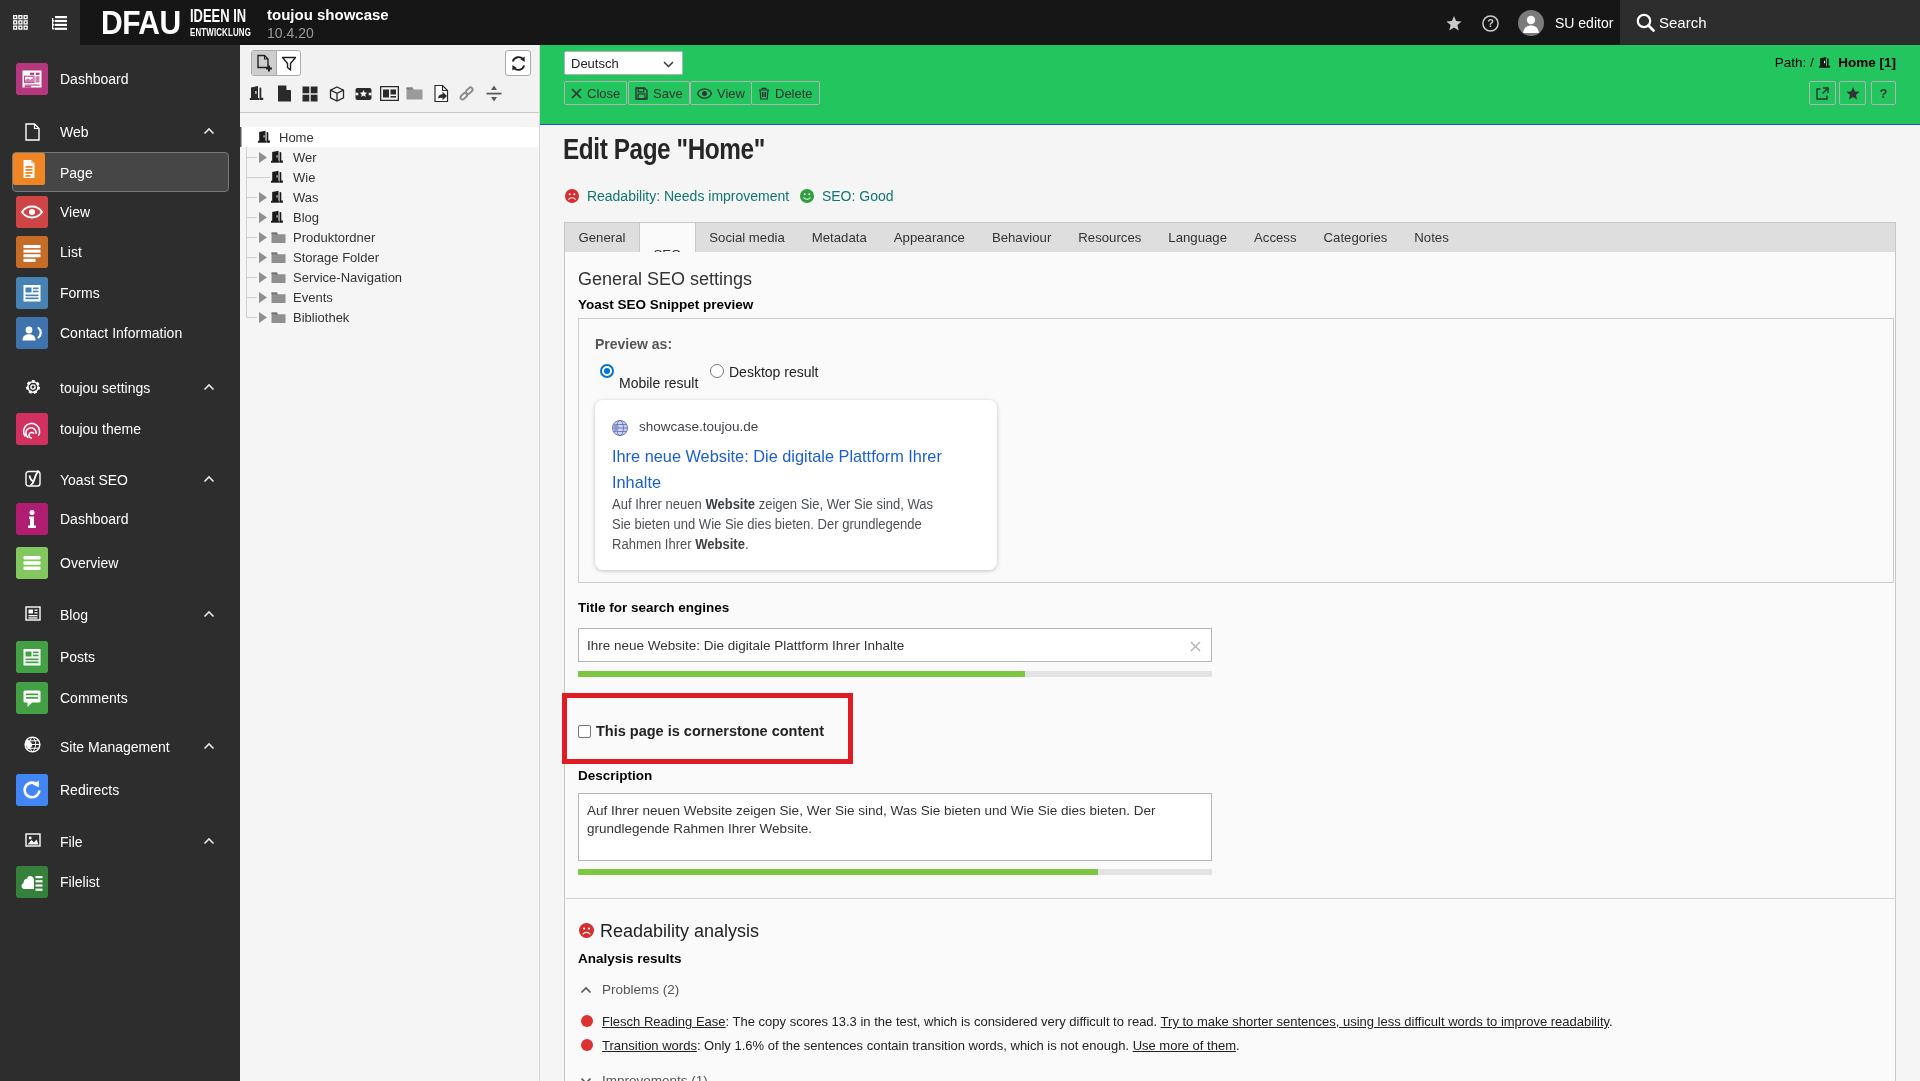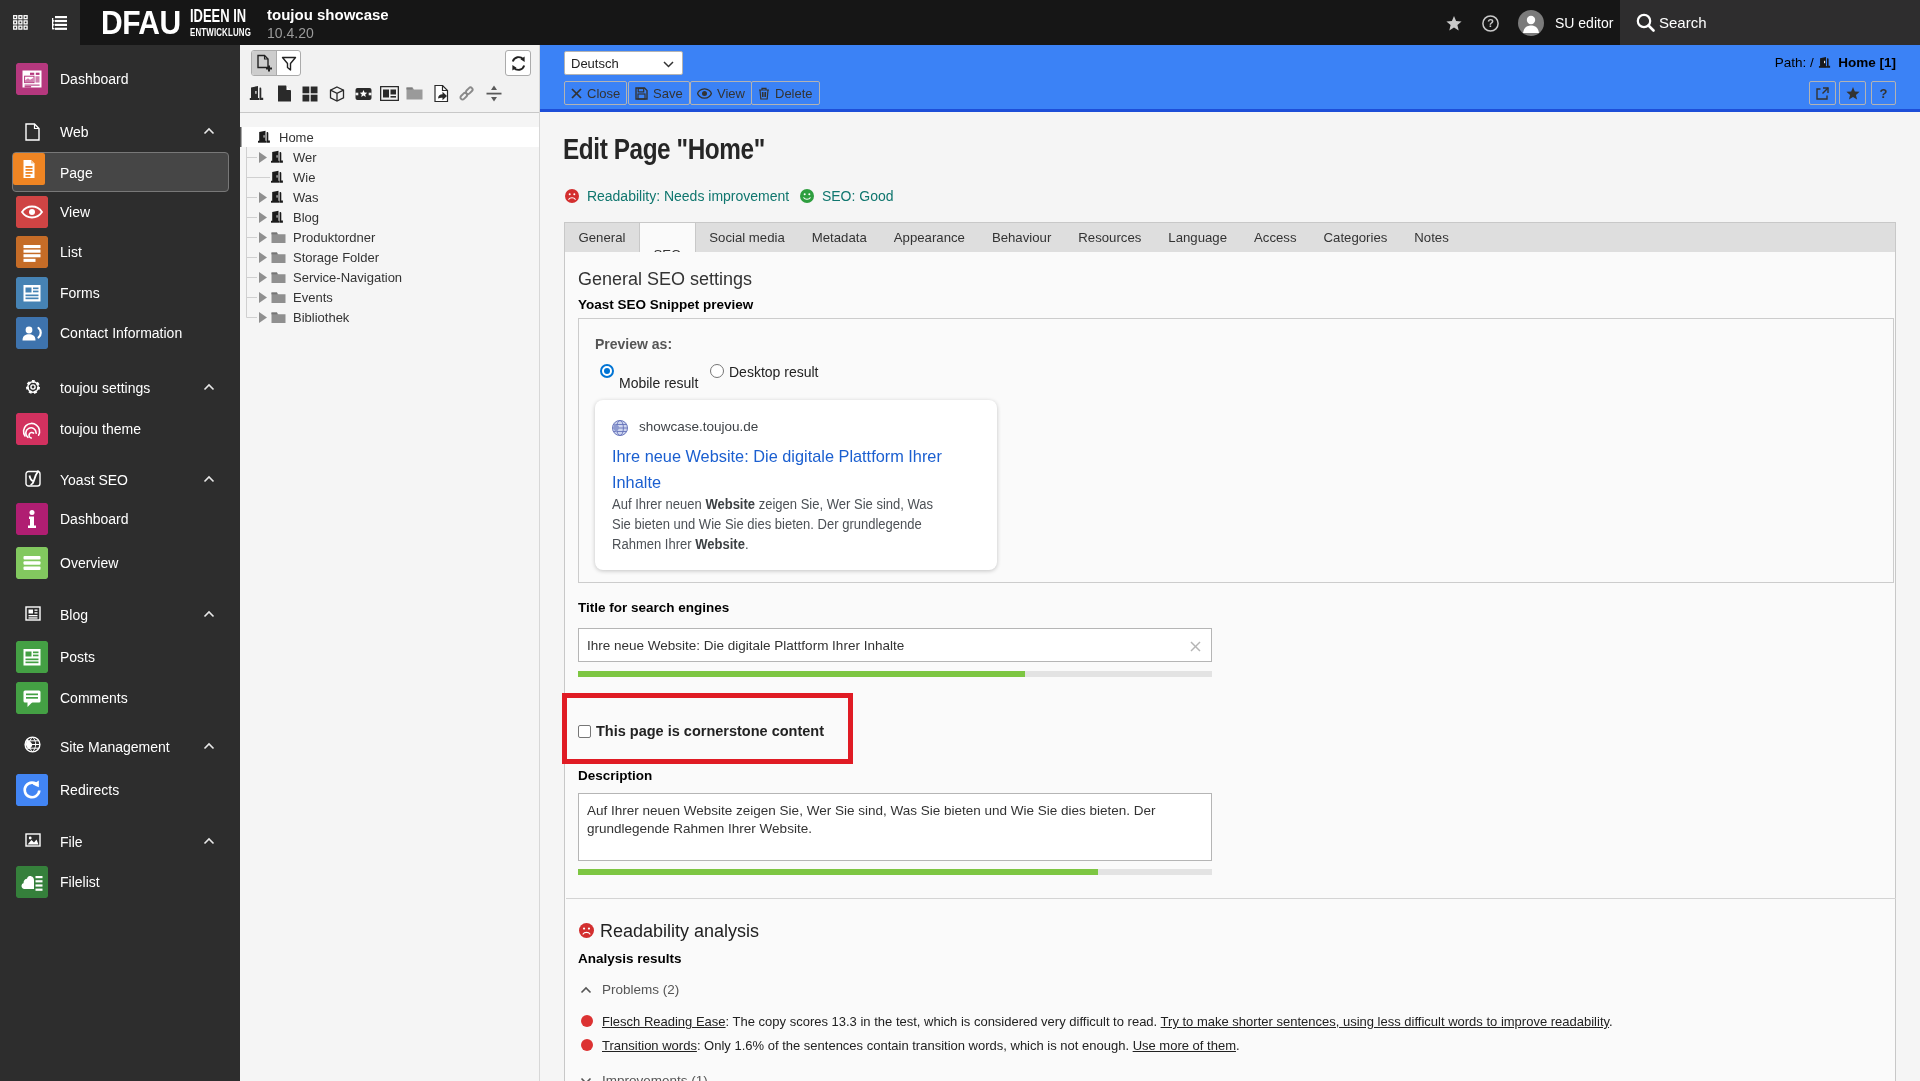--- a/index.html
+++ b/index.html
@@ -35,21 +35,21 @@
 .mm-sel .sq { left:3px; top:3px; }
 .mm-sel .lbl { position:absolute; left:47px; top:12px; }
 .chev { position:absolute; left:203px; top:4px; }
 
 
 #tree-toolbar { position:absolute; left:0; top:0; width:299px; height:68px; background:#f2f2f2; border-bottom:1px solid #c8c8c8; }
 #tree-area { position:absolute; left:0; top:69px; width:299px; bottom:0; background:#f5f5f5; }
 #treepanel { border-right:1px solid #d7d7d7; }
 
 
-#docheader { position:absolute; left:0; top:0; width:1380px; height:67px; background:#3b82f6; border-bottom:3px solid #1d4ed8; }
+#docheader { position:absolute; left:0; top:0; width:1380px; height:80px; background:#22c55e; border-bottom:1px solid #1d4ed8; }
 .btn { position:absolute; display:flex; align-items:center; height:24px; border:1px solid #b3b3b3; border-radius:2px; font-size:13px; color:#333; padding:0 6px; background:transparent; }
 .btn svg { margin-right:5px; }
 h1.pagetitle { position:absolute; left:23px; top:88px; font-size:29px; font-weight:bold; color:#262626; letter-spacing:-0.5px; transform:scaleX(0.84); transform-origin:left top; }
 .statusline { position:absolute; top:143px; font-size:14px; color:#0f766e; }
 .tabbar { position:absolute; left:24px; top:177px; width:1332px; height:30px; background:#dedede; border:1px solid #c8c8c8; border-bottom:0; }
 .tab { float:left; height:30px; line-height:30px; padding:0 13.5px; font-size:13.2px; color:#333; }
 .tab.active { background:#fafafa; height:31px; margin-top:-1px; padding-top:17px; border:1px solid #c8c8c8; border-bottom:0; }
 .tabpanel { position:absolute; left:24px; top:207px; width:1332px; height:860px; background:#fafafa; border-left:1px solid #c8c8c8; border-right:1px solid #c8c8c8; }
 </style>
 </head>

